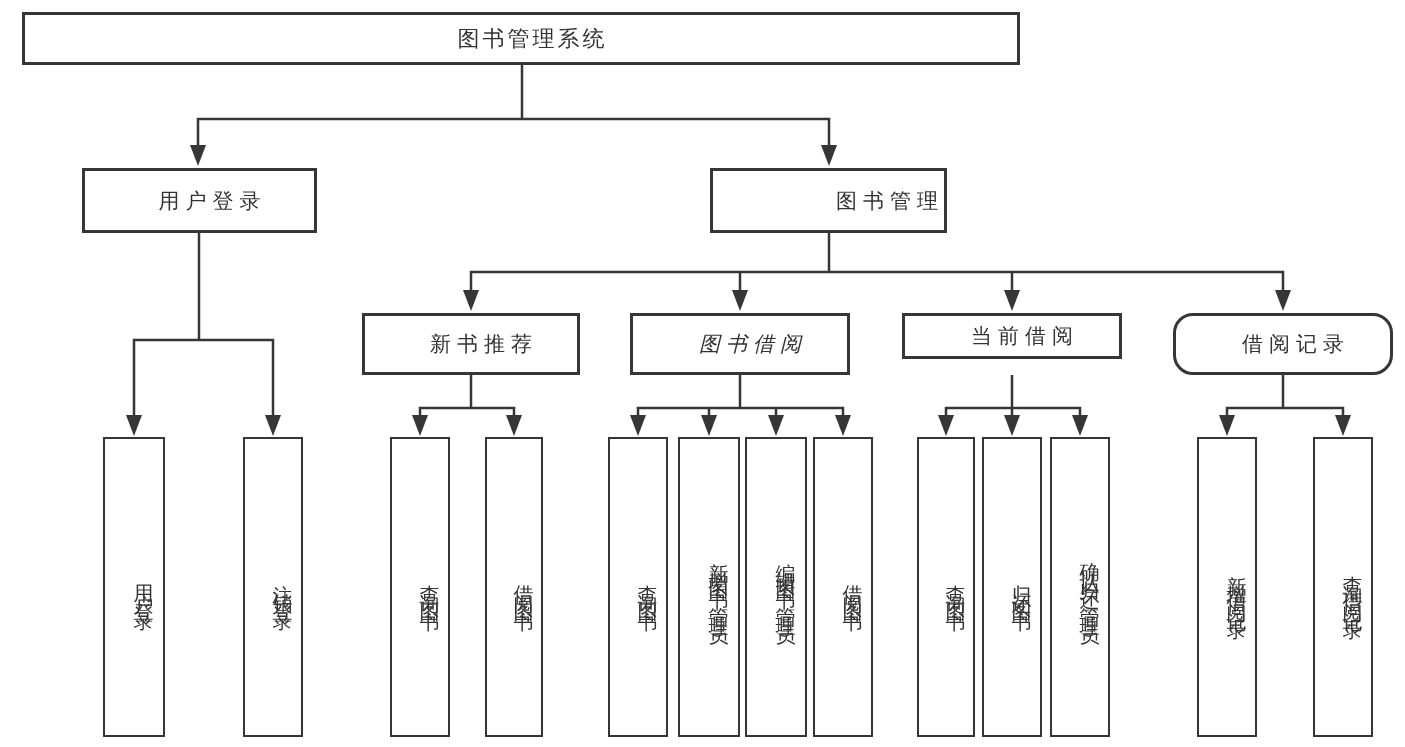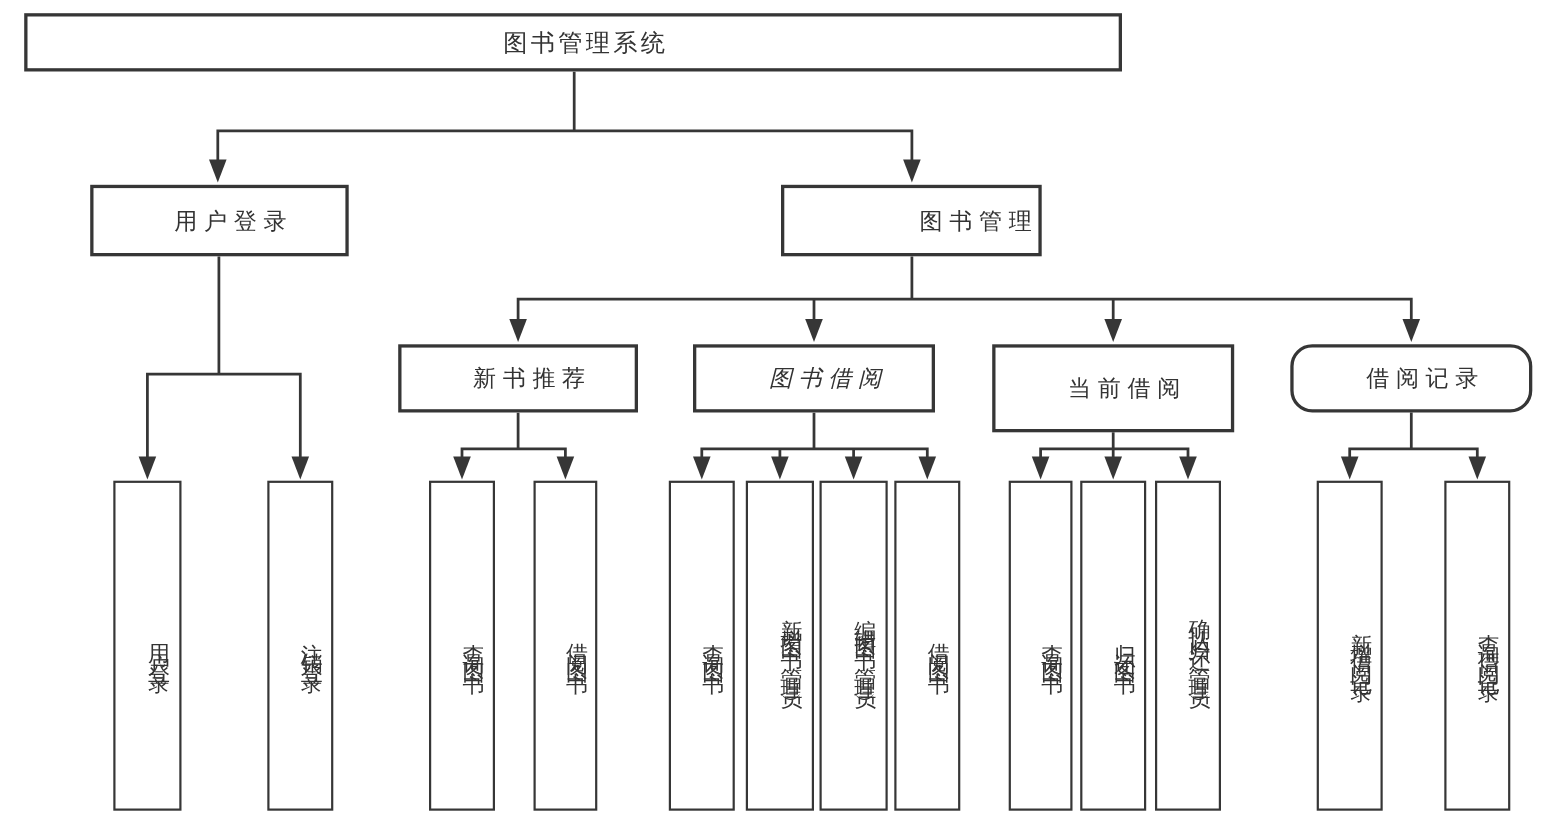--- a/index.html
+++ b/index.html
@@ -73,21 +73,21 @@
   <div class="box" style="left:710px;top:168px;width:237px;height:65px;justify-content:flex-end;">
     <span class="hlabel">图书管理</span>
   </div>
 
   <div class="box" style="left:362px;top:313px;width:218px;height:62px;">
     <span class="hlabel">新书推荐</span>
   </div>
   <div class="box" style="left:630px;top:313px;width:220px;height:62px;font-style:italic;">
     <span class="hlabel">图书借阅</span>
   </div>
-  <div class="box" style="left:902px;top:313px;width:220px;height:80px;">
+  <div class="box" style="left:902px;top:313px;width:220px;height:46px;">
     <span class="hlabel">当前借阅</span>
   </div>
   <div class="box" style="left:1173px;top:313px;width:220px;height:62px;border-radius:20px;">
     <span class="hlabel">借阅记录</span>
   </div>
 
   <div class="box leaf" style="left:103px;top:437px;width:62px;height:300px;">
     <span class="vlabel">用户登录</span>
   </div>
   <div class="box leaf" style="left:243px;top:437px;width:60px;height:300px;">

